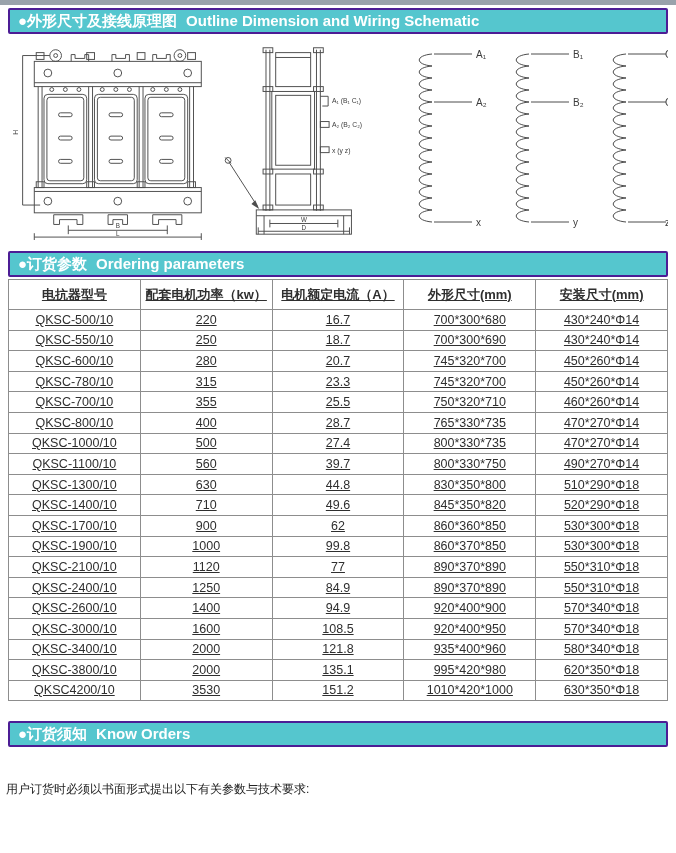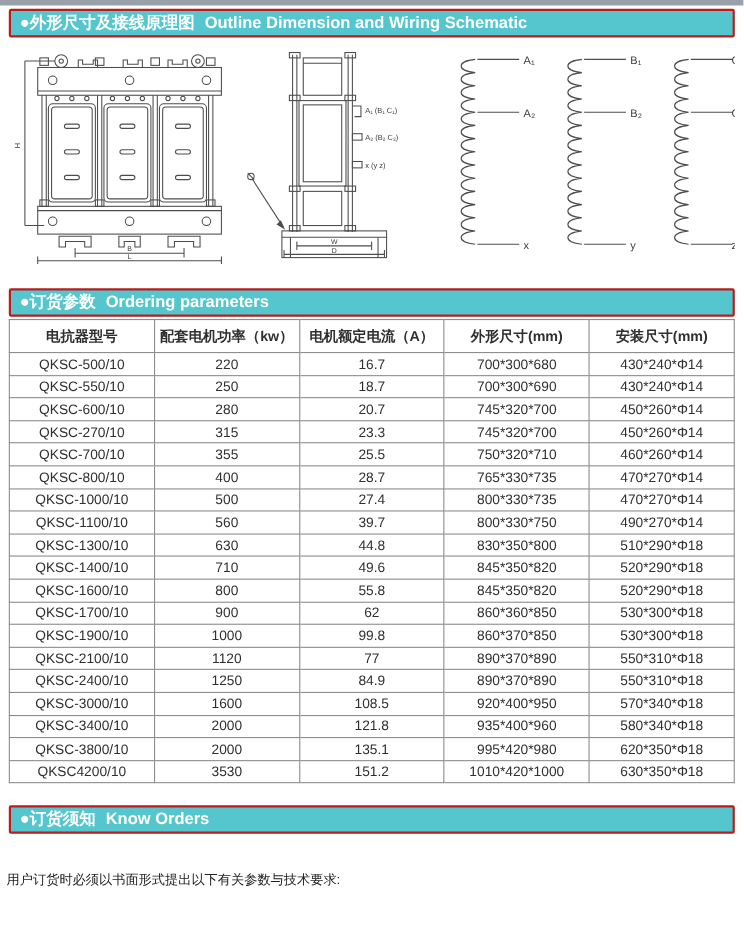--- a/index.html
+++ b/index.html
@@ -2,34 +2,34 @@
 <html><head>
 <meta charset="utf-8">
 <style>
   html,body{margin:0;padding:0}
   body{
     width:676px;height:853px;overflow:hidden;background:#ffffff;
     font-family:"Liberation Sans", sans-serif;
   }
   .top-strip{height:5px;background:#99a2ab;margin-bottom:3px}
   .bar{
-    margin:0 8px;background:#55c6ce;border:2px solid #b91c1c;border-radius:2px;
+    margin:0 8px;background:#55c6ce;border:2px solid #4c1d95;border-radius:2px;
     color:#ffffff;font-weight:bold;font-size:15px;height:22px;line-height:22px;
     padding:0 8px;white-space:nowrap;overflow:hidden;
   }
   .bar .en{margin-left:9px}
-  .mt6{margin-top:16px}
+  .mt6{margin-top:5px}
   .mt20{margin-top:20px}
   .diagram-row{
     height:212px;display:flex;justify-content:space-between;align-items:flex-start;
     padding:6px 8px 0 8px;box-sizing:border-box;
   }
   svg text{font-family:"Liberation Sans", sans-serif;fill:#3c3c3c}
   table.params{
-    width:660px;margin:2px 8px 0;border-collapse:collapse;table-layout:fixed;color:#2f2f2f;
+    width:660px;margin:2px 8px 0;border-collapse:collapse;table-layout:fixed;color:#2f2f2f;text-decoration:underline;
   }
   table.params th{
     border:1px solid #8d8d8d;height:27px;font-size:13px;font-weight:bold;text-align:center;
   }
   table.params td{
     border:1px solid #8d8d8d;height:19.6px;font-size:12.5px;text-align:center;
     padding:0;overflow:hidden;white-space:nowrap;
   }
   .notes{
     margin:4px 8px 0 6px;font-size:12px;line-height:15.4px;color:#222222;
@@ -255,21 +255,21 @@
           <td>430*240*Φ14</td>
         </tr>
         <tr>
           <td>QKSC-600/10</td>
           <td>280</td>
           <td>20.7</td>
           <td>745*320*700</td>
           <td>450*260*Φ14</td>
         </tr>
         <tr>
-          <td>QKSC-270/10</td>
+          <td>QKSC-780/10</td>
           <td>315</td>
           <td>23.3</td>
           <td>745*320*700</td>
           <td>450*260*Φ14</td>
         </tr>
         <tr>
           <td>QKSC-700/10</td>
           <td>355</td>
           <td>25.5</td>
           <td>750*320*710</td>
@@ -304,27 +304,20 @@
           <td>510*290*Φ18</td>
         </tr>
         <tr>
           <td>QKSC-1400/10</td>
           <td>710</td>
           <td>49.6</td>
           <td>845*350*820</td>
           <td>520*290*Φ18</td>
         </tr>
         <tr>
-          <td>QKSC-1600/10</td>
-          <td>800</td>
-          <td>55.8</td>
-          <td>845*350*820</td>
-          <td>520*290*Φ18</td>
-        </tr>
-        <tr>
           <td>QKSC-1700/10</td>
           <td>900</td>
           <td>62</td>
           <td>860*360*850</td>
           <td>530*300*Φ18</td>
         </tr>
         <tr>
           <td>QKSC-1900/10</td>
           <td>1000</td>
           <td>99.8</td>
@@ -339,20 +332,27 @@
           <td>550*310*Φ18</td>
         </tr>
         <tr>
           <td>QKSC-2400/10</td>
           <td>1250</td>
           <td>84.9</td>
           <td>890*370*890</td>
           <td>550*310*Φ18</td>
         </tr>
         <tr>
+          <td>QKSC-2600/10</td>
+          <td>1400</td>
+          <td>94.9</td>
+          <td>920*400*900</td>
+          <td>570*340*Φ18</td>
+        </tr>
+        <tr>
           <td>QKSC-3000/10</td>
           <td>1600</td>
           <td>108.5</td>
           <td>920*400*950</td>
           <td>570*340*Φ18</td>
         </tr>
         <tr>
           <td>QKSC-3400/10</td>
           <td>2000</td>
           <td>121.8</td>

